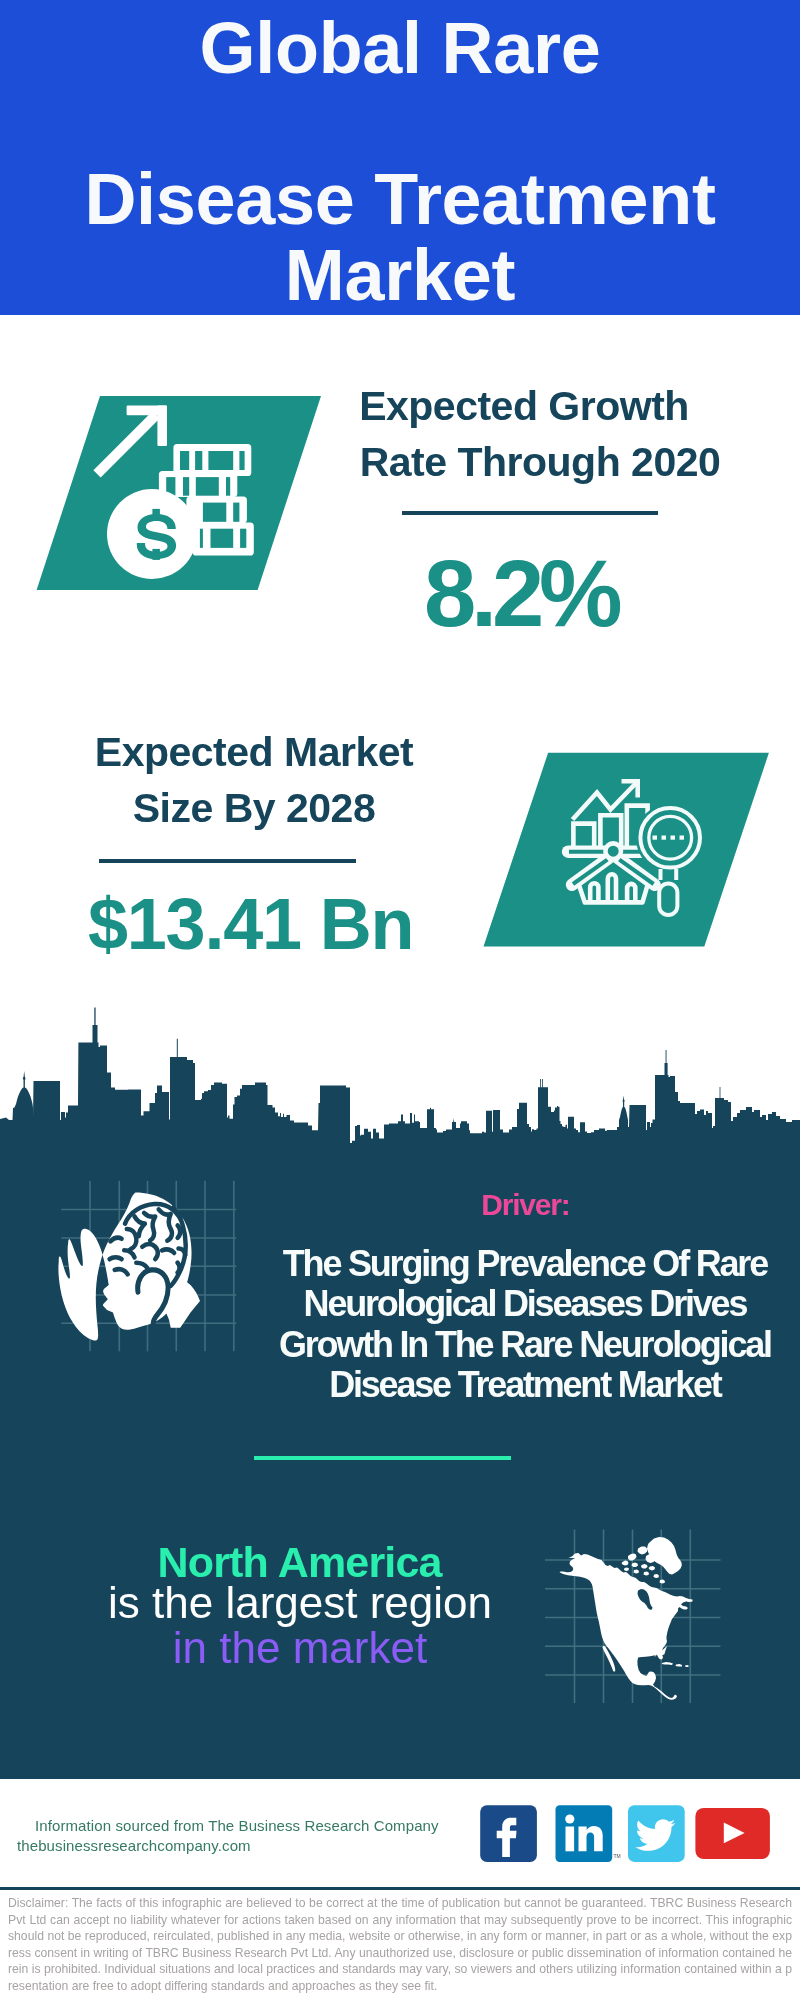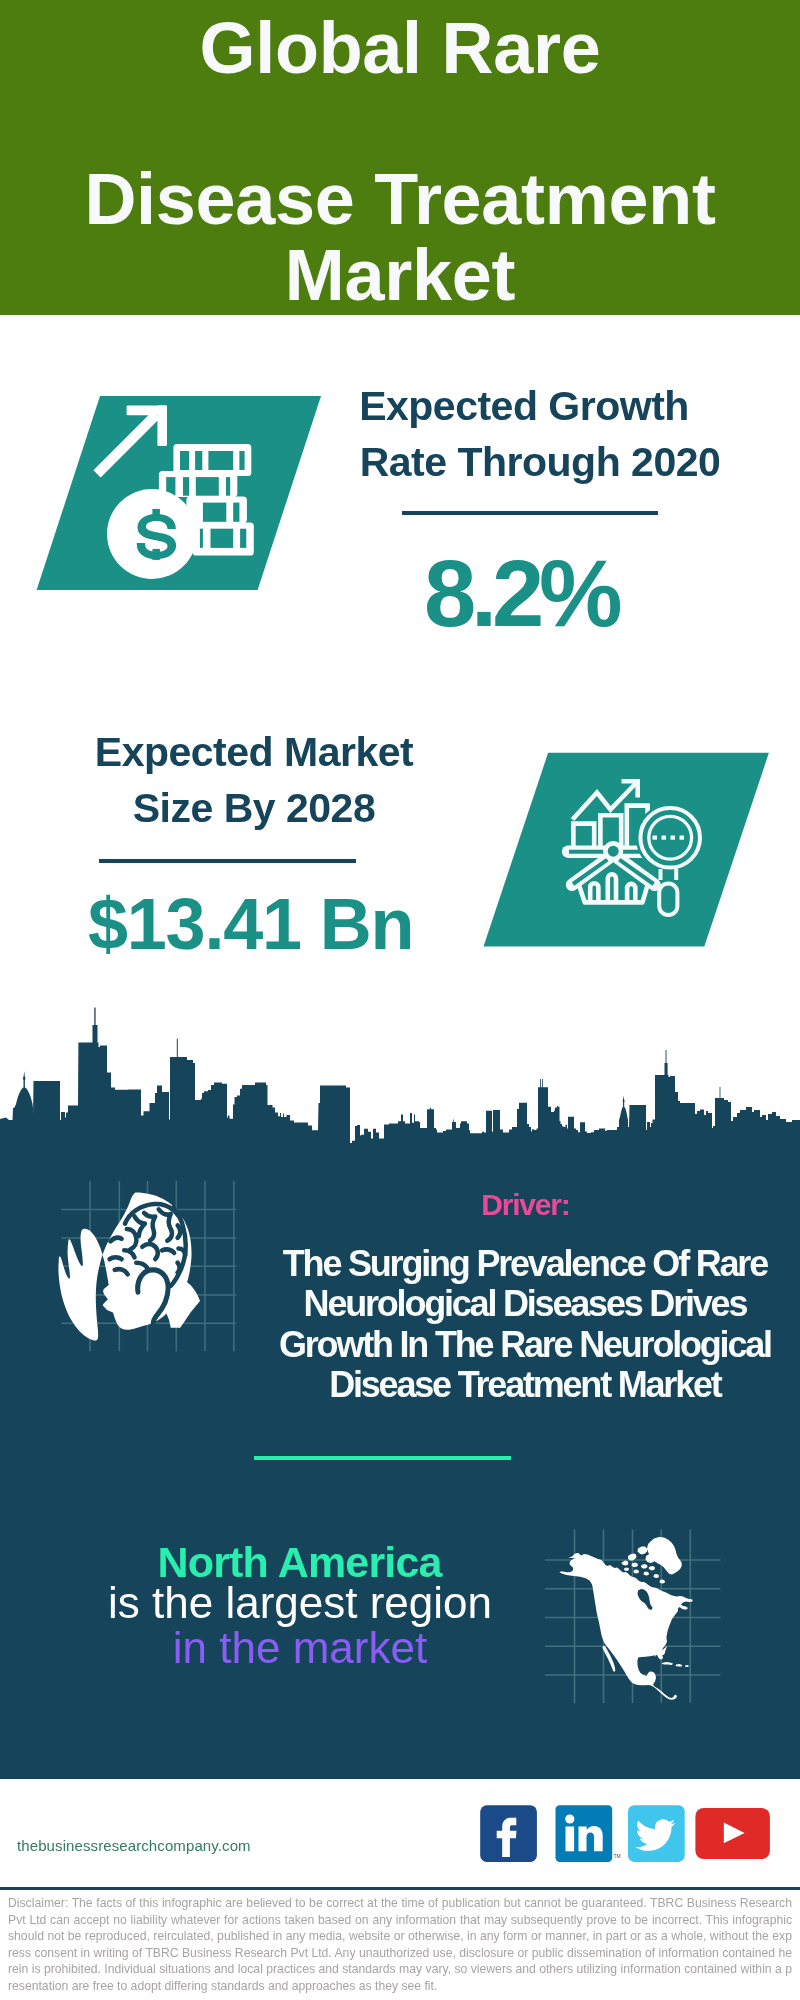--- a/index.html
+++ b/index.html
@@ -1,19 +1,19 @@
 <!DOCTYPE html>
 <html><head>
 <meta charset="utf-8">
 <style>
   html,body{margin:0;padding:0;}
   body{width:800px;height:2000px;background:#ffffff;font-family:"Liberation Sans",sans-serif;overflow:hidden;}
   .page{position:relative;width:800px;height:2000px;}
   
-  .header{position:absolute;left:0;top:0;width:800px;height:315px;background:#4d7c0f;}
+  .header{position:absolute;left:0;top:0;width:800px;height:315px;background:#1d4ed8;}
   .header .ttl{position:absolute;left:0;width:800px;text-align:center;color:#f7f9fa;font-weight:bold;font-size:72px;line-height:72px;letter-spacing:-0.3px;}
   .l1{top:12px}.l2{top:88px}.l3{top:163px}.l4{top:239px}
 
   
   .darkwrap{position:absolute;left:0;top:1000px;width:800px;height:790px;}
   .darkbg{position:absolute;left:0;top:155px;width:800px;height:624px;background:#16445a;}
   .skyline{position:absolute;left:0;top:0;width:800px;height:790px;}
 
   .drvhead{position:absolute;text-align:center;color:#ec4899;font-weight:bold;font-size:30px;line-height:42px;letter-spacing:-1.2px;text-indent:-1.2px;white-space:nowrap;}
   .drvline{position:absolute;text-align:center;color:#f7fbfa;font-weight:bold;font-size:36px;line-height:36px;letter-spacing:-2.2px;text-indent:-2.2px;white-space:nowrap;}
@@ -209,20 +209,21 @@
       <g fill="#f2fbfa">
         <rect x="175.5" y="88.5" width="4.5" height="4.2"></rect>
         <rect x="184.5" y="88.5" width="4.5" height="4.2"></rect>
         <rect x="193.5" y="88.5" width="4.5" height="4.2"></rect>
         <rect x="202.5" y="88.5" width="4.5" height="4.2"></rect>
       </g>
     </svg>
   </div>
 
   <div class="footer">
+    <div class="srcline" style="left:35px;top:37px;">Information sourced from The Business Research Company</div>
     <div class="srcline" style="left:17px;top:57px;">thebusinessresearchcompany.com</div>
     <svg style="position:absolute;left:475px;top:22px;width:305px;height:62px" viewBox="475 1801 305 62">
       <g>
         <rect x="480.2" y="1805.2" width="56.7" height="56.7" rx="6.6" fill="#1b4a88"></rect>
         <path fill="#ffffff" d="M516.3,1817.8 l-5.4,0 c-5.2,0 -8.7,3.5 -8.7,8.9 l0,4.1 l-5.5,0 l0,7.5 l5.5,0 l0,18.6 l7.7,0 l0,-18.6 l6.0,0 l0.6,-7.5 l-6.6,0 l0,-3.4 c0,-1.6 0.9,-2.2 2.2,-2.2 l4.2,0 Z"></path>
       </g>
       <g>
         <rect x="555.5" y="1805.2" width="56.7" height="56.7" rx="4.2" fill="#037cb5"></rect>
         <circle cx="569.8" cy="1819.0" r="4.6" fill="#ffffff"></circle>
         <rect x="565.5" y="1826.5" width="8.6" height="24.8" fill="#ffffff"></rect>

